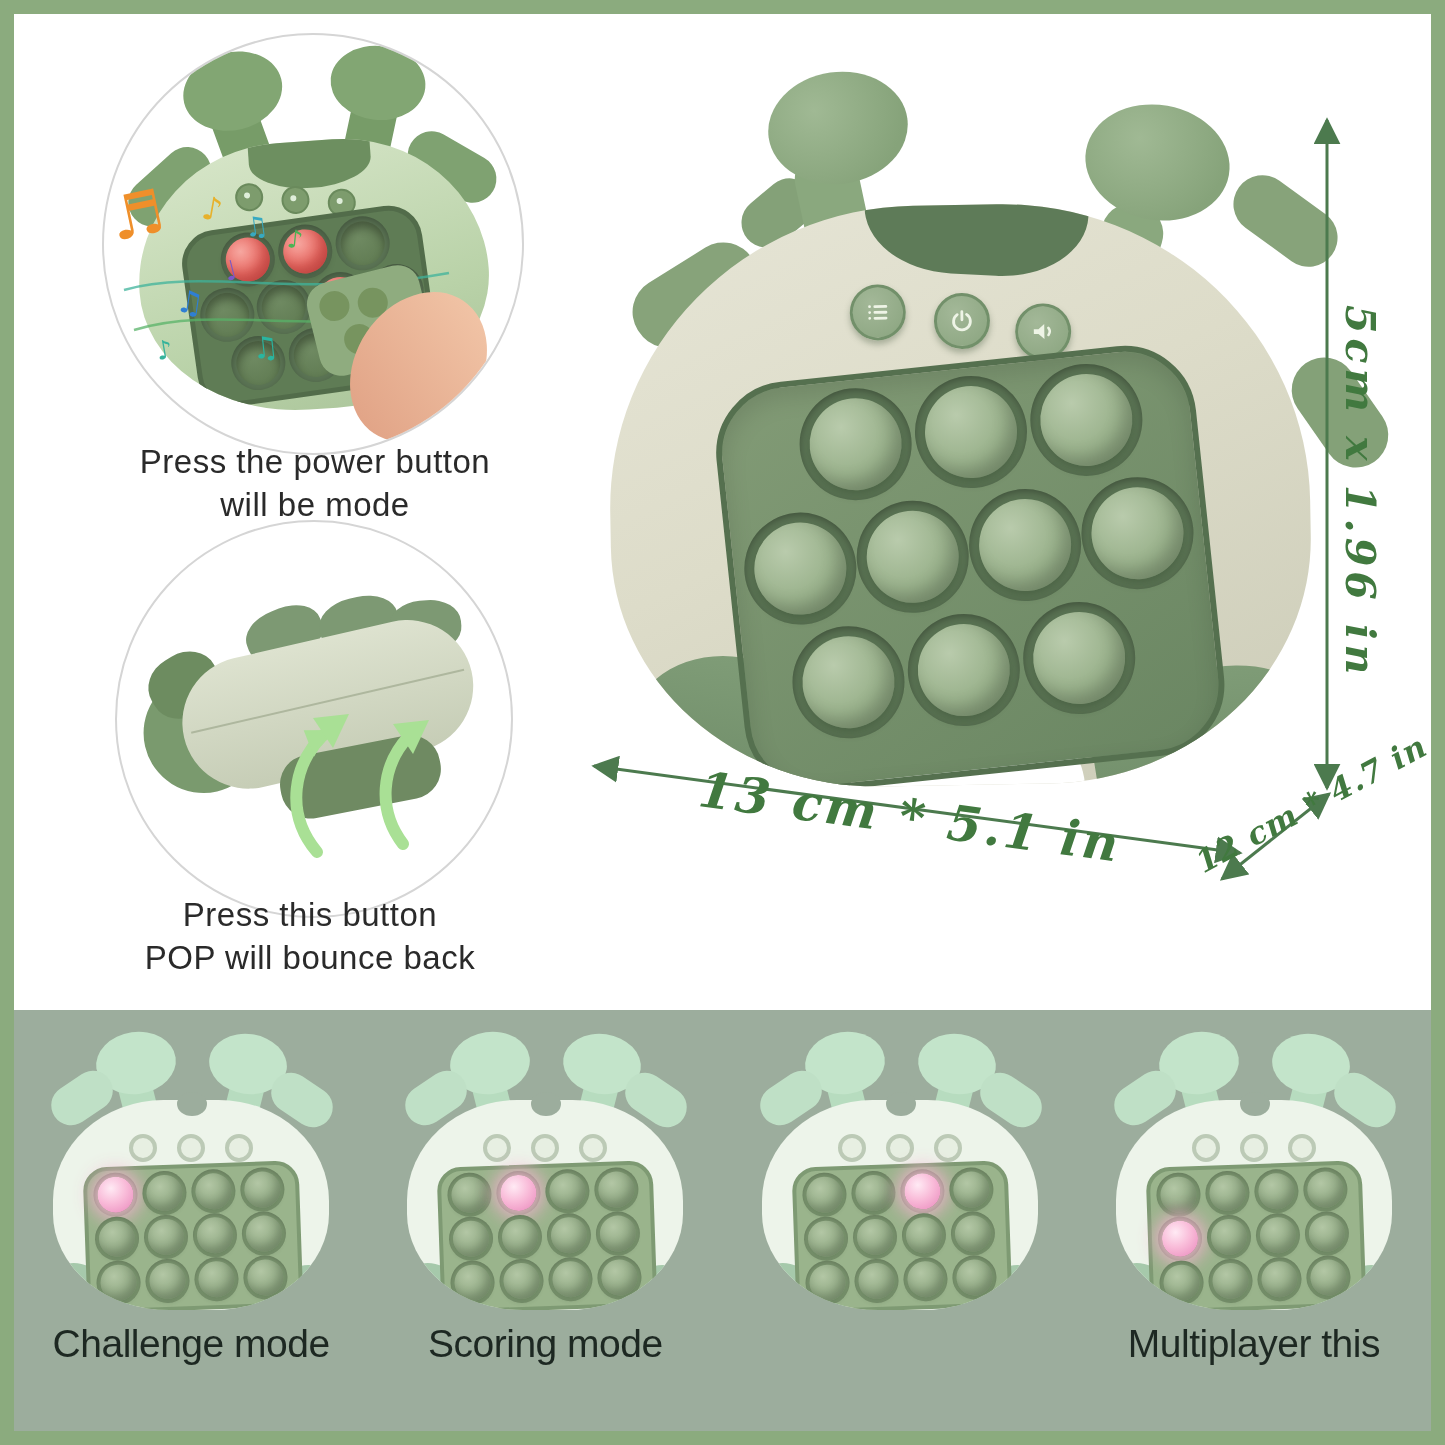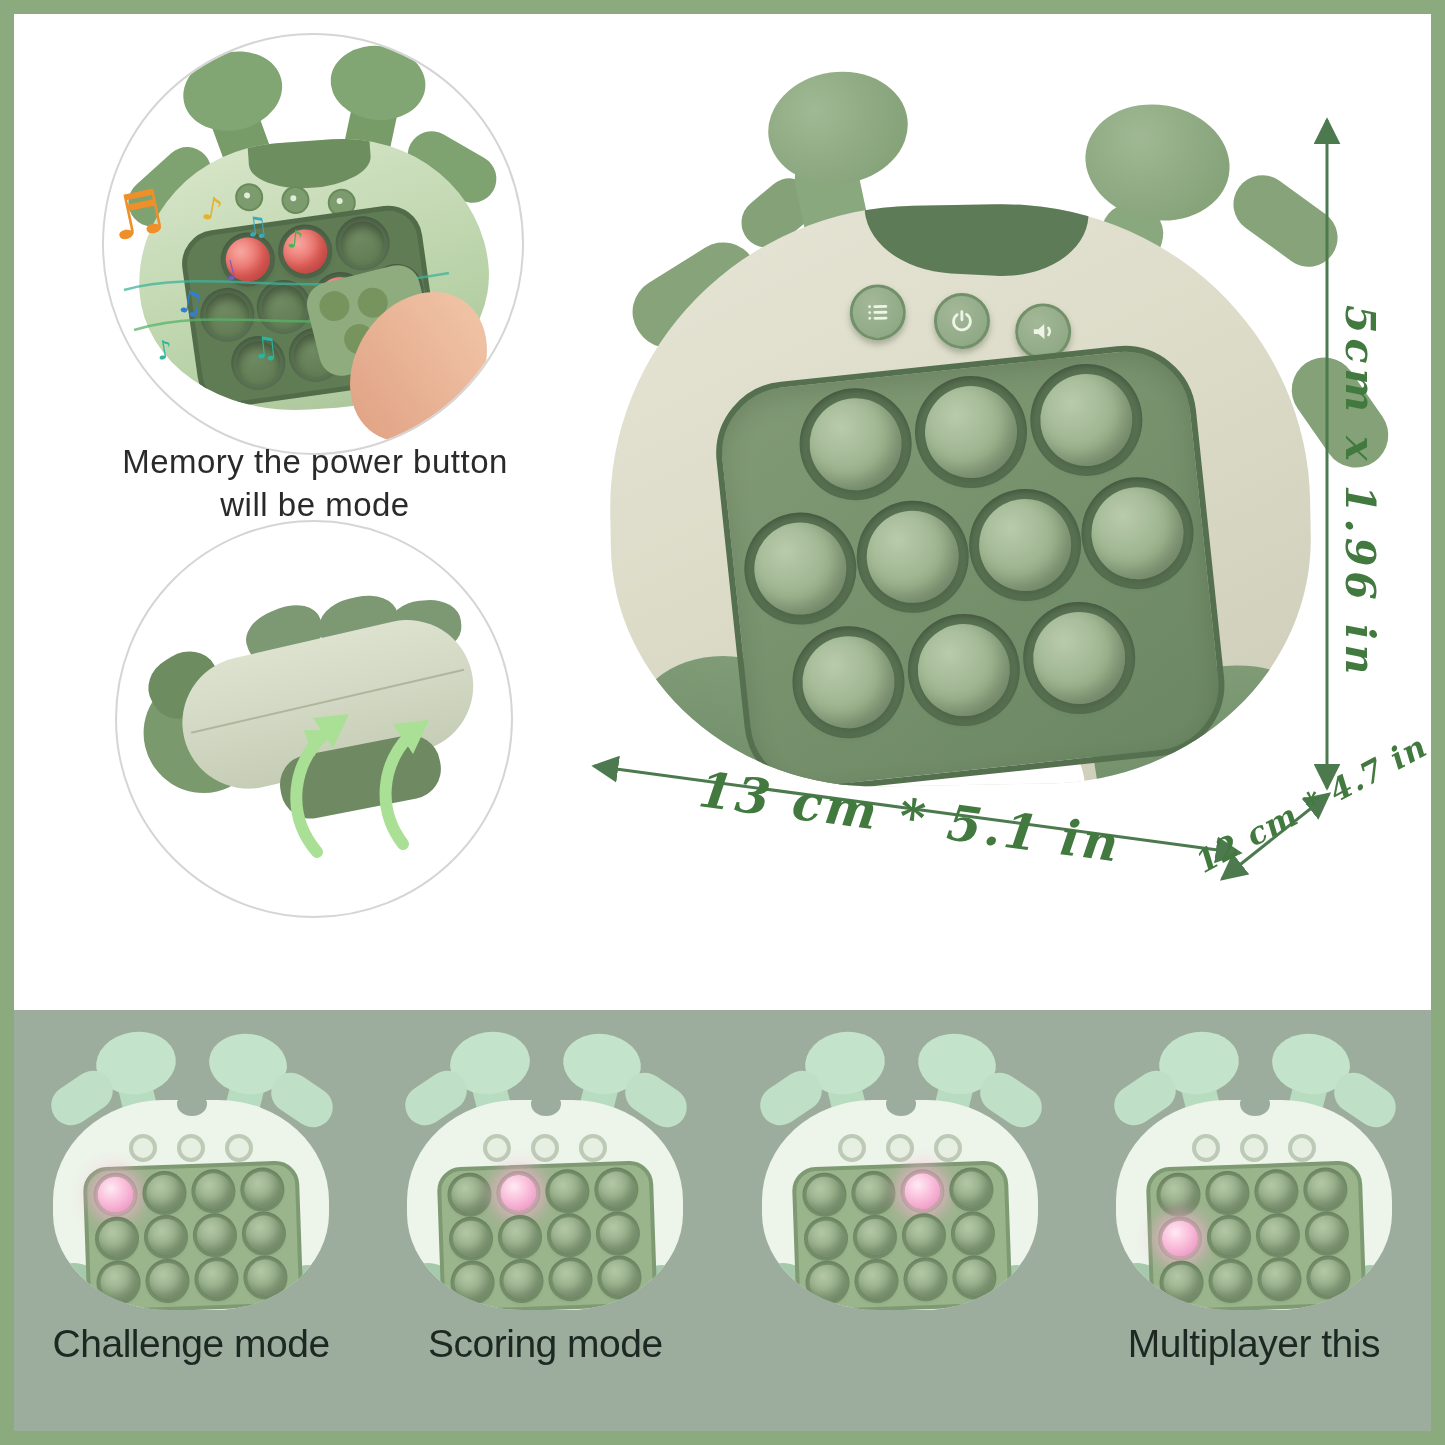--- a/index.html
+++ b/index.html
@@ -209,21 +209,21 @@
         <span class="note" style="left: 258px; top: 305px; font-size: 28px; color: rgb(73, 174, 82); transform: rotate(-8deg);">♫</span>
       </div>
     <div class="minipop">
       <i style="left:12px;top:10px"></i>
         <i style="left:50px;top:16px"></i>
         <i style="left:28px;top:48px"></i>
     </div>
     <div class="finger"></div>
   </div>
   <div class="caption" id="caption-music">
-    <div>Memory the power button</div>
+    <div>Press the power button</div>
     <div>will be mode</div>
   </div>
 
   <div class="circle-inset" id="circle-bounce">
     <div class="c2-toy">
       <div class="c2-cap"></div>
       <div class="c2-cap2"></div>
       <div class="c2-bump c2-b1"></div>
       <div class="c2-bump c2-b2"></div>
       <div class="c2-bump c2-b3"></div>
@@ -232,20 +232,22 @@
     </div>
     <svg width="394" height="394" style="position:absolute;left:0;top:0">
       <path d="M 200 330 C 168 292, 174 240, 212 208" fill="none" stroke="#a9e095" stroke-width="12" stroke-linecap="round"></path>
       <polygon points="212,208 188,216 206,238" fill="#a9e095" transform="rotate(18 212 208)"></polygon>
       <polygon points="196,196 232,192 216,226" fill="#a9e095"></polygon>
       <path d="M 286 322 C 260 288, 264 244, 292 214" fill="none" stroke="#a9e095" stroke-width="12" stroke-linecap="round"></path>
       <polygon points="276,202 312,198 296,232" fill="#a9e095"></polygon>
     </svg>
   </div>
   <div class="caption" id="caption-bounce">
+    <div>Press this button</div>
+    <div>POP will bounce back</div>
   </div>
 
   <div id="main-toy">
     <div class="mt-horn" id="mt-horn-farl"></div>
     <div class="mt-horn" id="mt-horn-nearl"></div>
     <div class="mt-stem" id="mt-stem-l"></div>
     <div class="mt-blob" id="mt-blob-l"></div>
     <div class="mt-stem" id="mt-stem-r"></div>
     <div class="mt-blob" id="mt-blob-r"></div>
     <div class="mt-horn" id="mt-horn-r"></div>

